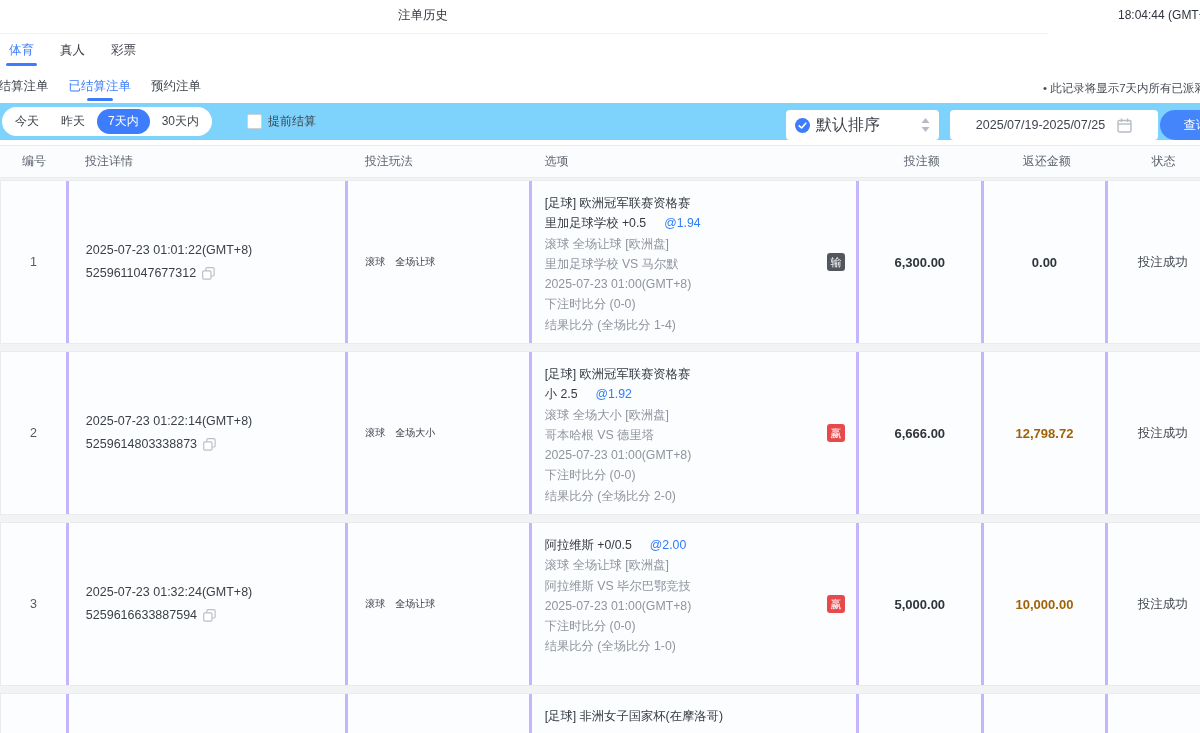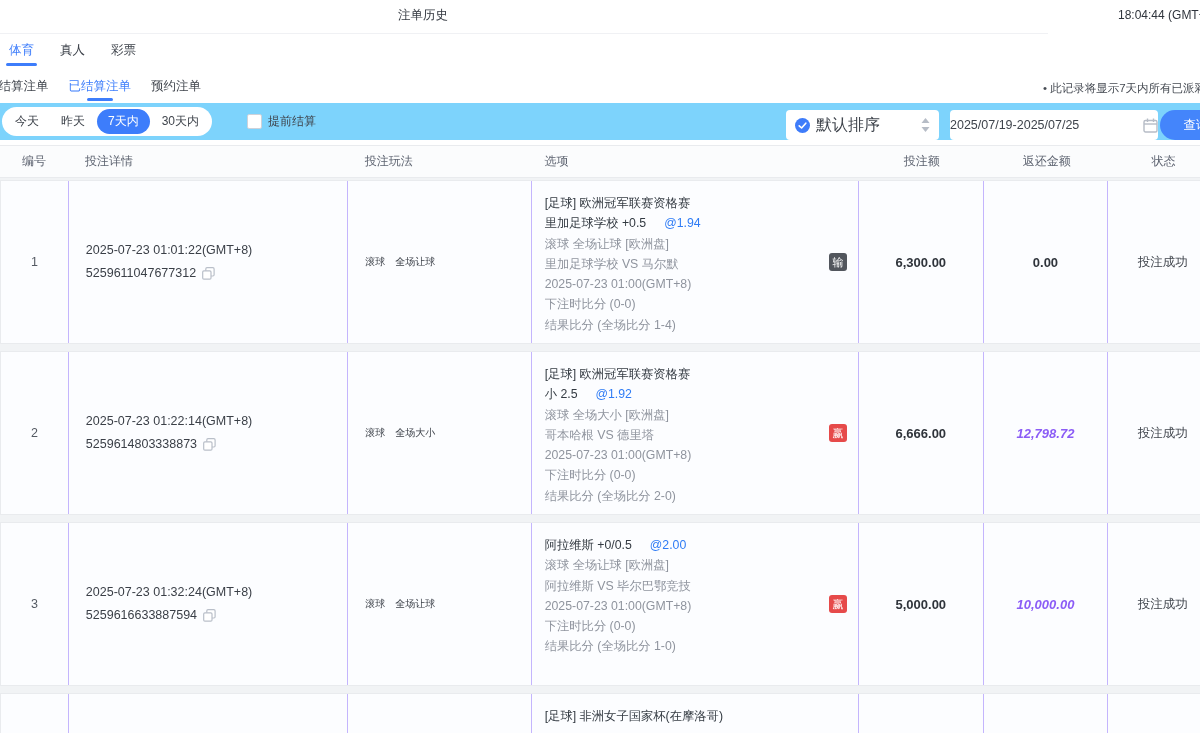--- a/index.html
+++ b/index.html
@@ -26,50 +26,50 @@
   
   .filter-band{position:absolute;top:103px;left:0;width:1200px;height:37px;background:#7dd3fc;}
   .seg{position:absolute;left:2px;top:4px;height:29px;background:#fff;border-radius:15px;display:flex;align-items:center;padding:0 2px;}
   .seg-item{font-size:12px;color:#3f444c;padding:0 11px;height:29px;line-height:29px;border-radius:14px;cursor:pointer;white-space:nowrap;}
   .seg-item.active{background:#3d7dfb;color:#fff;height:25px;line-height:25px;margin:0 1px;}
   .early{position:absolute;left:247px;top:10px;display:flex;align-items:center;gap:6px;cursor:pointer;}
   .checkbox{width:13px;height:13px;background:#fff;border:1px solid #cdd2da;border-radius:2px;display:inline-block;}
   .early-label{font-size:12px;color:#3f444c;}
   .sort-box{position:absolute;left:786px;top:7px;width:153px;height:30px;background:#fff;border-radius:4px;display:flex;align-items:center;padding:0 9px;box-sizing:border-box;cursor:pointer;}
   .sort-label{font-size:16px;color:#3f444c;margin-left:6px;flex:1;}
-  .date-box{position:absolute;left:950px;top:7px;width:208px;height:30px;background:#fff;border-radius:4px;display:flex;align-items:center;justify-content:space-between;gap:12px;cursor:pointer;}
+  .date-box{position:absolute;left:950px;top:7px;width:208px;height:30px;background:#fff;border-radius:4px;display:flex;align-items:center;justify-content:center;gap:12px;cursor:pointer;}
   .date-text{font-size:12.5px;color:#3f444c;white-space:nowrap;}
   .search-btn{position:absolute;left:1160px;top:7px;width:72px;height:30px;border-radius:15px;background:#4485fb;color:#fff;font-size:12.5px;display:flex;align-items:center;justify-content:center;border:none;cursor:pointer;font-family:inherit;}
   
   .table-wrap{position:absolute;top:145px;left:0;width:1218px;height:588px;background:#f1f3f5;}
   .thead{display:flex;align-items:center;height:33px;background:#fbfcfd;border-top:1px solid #e9ebee;border-bottom:1px solid #e9ebee;box-sizing:border-box;margin-bottom:2px;}
   .th{font-size:12px;color:#5d6370;box-sizing:border-box;}
   .w1{width:68px;} .w2{width:280px;} .w3{width:184px;} .w4{width:328px;} .w5{width:125px;} .w6{width:125px;} .w7{width:109px;}
   .th.w1,.th.w5,.th.w6,.th.w7{text-align:center;}
   .th.w2,.th.w3{padding-left:17px;} .th.w4{padding-left:13px;}
   .row{display:flex;height:164px;background:#fcfdff;border:1px solid #e9ebee;box-sizing:border-box;margin-bottom:7px;}
-  .c{box-sizing:border-box;border-right:1px solid #c4b5fd;height:100%;}
+  .c{box-sizing:border-box;border-right:3px solid #c4b5fd;height:100%;}
   .c:last-child{border-right:none;}
   .c1{display:flex;align-items:center;justify-content:center;font-size:12.5px;color:#545a63;}
   .c2{display:flex;flex-direction:column;justify-content:center;padding-left:17px;}
   .c2 .time{font-size:12.5px;color:#3a3f47;line-height:23px;}
   .c2 .oid{font-size:12.5px;color:#3a3f47;line-height:23px;display:flex;align-items:center;gap:6px;}
   .c3{display:flex;align-items:center;padding-left:17px;font-size:10px;color:#3a3f47;}
   .c4{position:relative;padding:12px 40px 0 13px;}
   .sl{font-size:12.3px;line-height:20.3px;white-space:nowrap;}
   .sl.dark{color:#333a42;}
   .sl.gray{color:#8f949e;}
   .odds{color:#2f7cf5;margin-left:18px;}
   .badge{position:absolute;right:11px;top:50%;transform:translateY(-50%);width:18px;height:18px;border-radius:3px;color:#fff;font-size:11px;display:flex;align-items:center;justify-content:center;}
   .badge.lose{background:#52565d;}
   .badge.win{background:#e64a4a;}
   .c5,.c6,.c7{display:flex;align-items:center;justify-content:center;}
   .c5{font-size:13px;font-weight:bold;color:#2f343b;}
   .c6{font-size:13px;font-weight:bold;color:#2f343b;}
-  .c6.win{color:#8b5cf6;font-style:italic;}
+  .c6.win{color:#a16207;}
   .c7{font-size:12.5px;color:#3f444c;}
   .icon-svg{display:block;flex:none;}
 </style>
 </head>
 <body>
 
 <div class="titlebar">
   <div class="page-title">注单历史</div>
   <div class="clock">18:04:44 (GMT+8)</div>
 </div>

